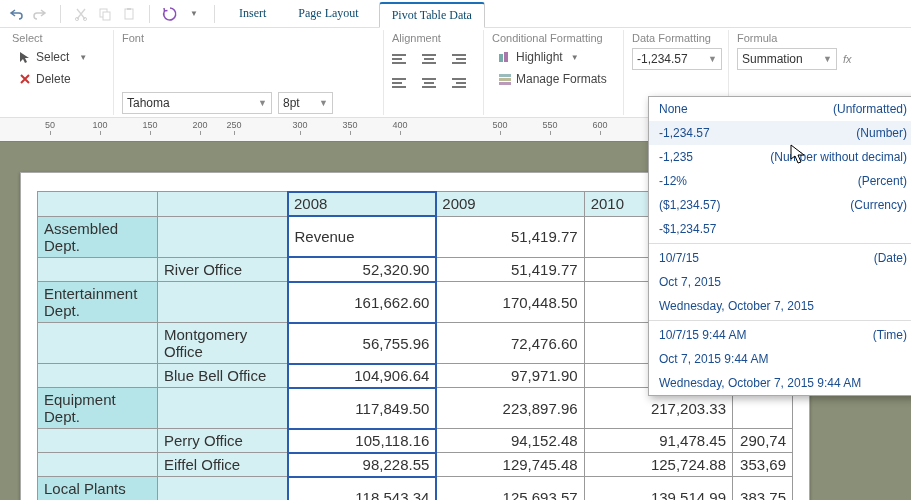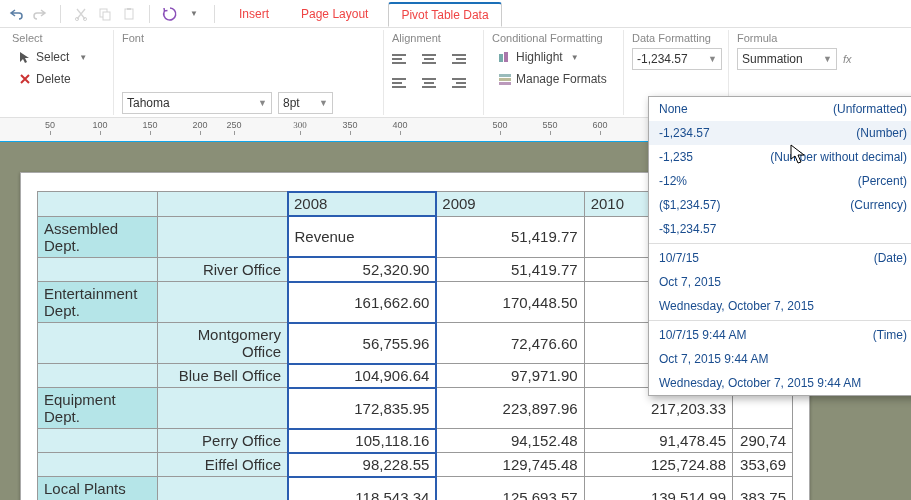--- a/index.html
+++ b/index.html
@@ -23,24 +23,25 @@
 }
 .tb-icon {
   width: 16px; height: 16px;
   display: inline-flex; align-items: center; justify-content: center;
   color: #888;
   cursor: pointer;
 }
 .tb-icon.disabled { opacity: 0.5; cursor: default; }
 .tb-sep { width: 1px; height: 18px; background: #ddd; margin: 0 4px; }
 .tab-link {
-  color: #ef4444;
+  color: #0c4a6e;
   padding: 4px 12px;
   cursor: pointer;
   font-size: 12px;
+  font-family: Liberation Serif, serif;
 }
 .tab-link.active {
   border: 1px solid #ccc;
   border-bottom: 1px solid #fff;
   border-top: 2px solid #1a6fb8;
   border-radius: 3px 3px 0 0;
   background:#fff;
   position:relative;
   top:1px;
 }
@@ -118,21 +119,21 @@
   border-collapse: collapse;
   font-size: 15px;
   width: 100%;
 }
 .pvt th, .pvt td {
   border:1px solid #999;
   padding: 3px 6px;
   height: 22px;
 }
 .pvt .rowhdr { background:#b5e5e8; text-align:left; width:120px;margin-top:14px;}
-.pvt .rowhdr2 { background:#d4f0f3; text-align:right; width:130px;}
+.pvt .rowhdr2 { background:#d4f0f3; text-align:left; width:130px;}
 .pvt .colhdr { background:#d4f0f3; text-align:left; font-weight:normal;}
 .pvt .num { text-align:right; }
 .pvt .corner { background:#d4f0f3; }
 .col-sel { outline:2px solid #2a5db0; outline-offset:-1px; }
 .cell-sel { background:#fff; border:2px solid #2a5db0 !important; text-align:left; padding-left:4px;}
 .dropdown {
   position:absolute;
   left:648px; top:96px;
   width:270px;
   background:#fff;
@@ -356,21 +357,21 @@
   </div>
 </div>
 
 <div class="ruler">
   <div class="ruler-track" id="ruler-track">
       <div class="ruler-tick" style="left: 30px;">50</div>
       <div class="ruler-tick" style="left: 80px;">100</div>
       <div class="ruler-tick" style="left: 130px;">150</div>
       <div class="ruler-tick" style="left: 180px;">200</div>
       <div class="ruler-tick" style="left: 214px;">250</div>
-      <div class="ruler-tick" style="left: 280px; font-family: Liberation Serif, serif;">300</div>
+      <div class="ruler-tick" style="left: 280px;">300</div>
       <div class="ruler-tick" style="left: 330px;">350</div>
       <div class="ruler-tick" style="left: 380px;">400</div>
       <div class="ruler-tick" style="left: 430px; margin-top: 42px;">450</div>
       <div class="ruler-tick" style="left: 480px;">500</div>
       <div class="ruler-tick" style="left: 530px;">550</div>
       <div class="ruler-tick" style="left: 580px;">600</div>
     </div>
 </div>
 
 <div class="canvas">
@@ -423,21 +424,21 @@
             <td class="rowhdr" style="background: rgb(212, 240, 243);"></td>
             <td class="rowhdr2">Blue Bell Office</td>
             <td class="num col-sel">104,906.64</td>
             <td class="num">97,971.90</td>
             <td class="num">99,143.95</td>
             <td class="num"></td>
           </tr>
           <tr>
             <td class="rowhdr">Equipment Dept.</td>
             <td class="rowhdr2"></td>
-            <td class="num col-sel">172,835.95</td>
+            <td class="num col-sel">117,849.50</td>
             <td class="num">223,897.96</td>
             <td class="num">217,203.33</td>
             <td class="num"></td>
           </tr>
           <tr>
             <td class="rowhdr" style="background: rgb(212, 240, 243);"></td>
             <td class="rowhdr2">Perry Office</td>
             <td class="num col-sel">105,118.16</td>
             <td class="num">94,152.48</td>
             <td class="num">91,478.45</td>

